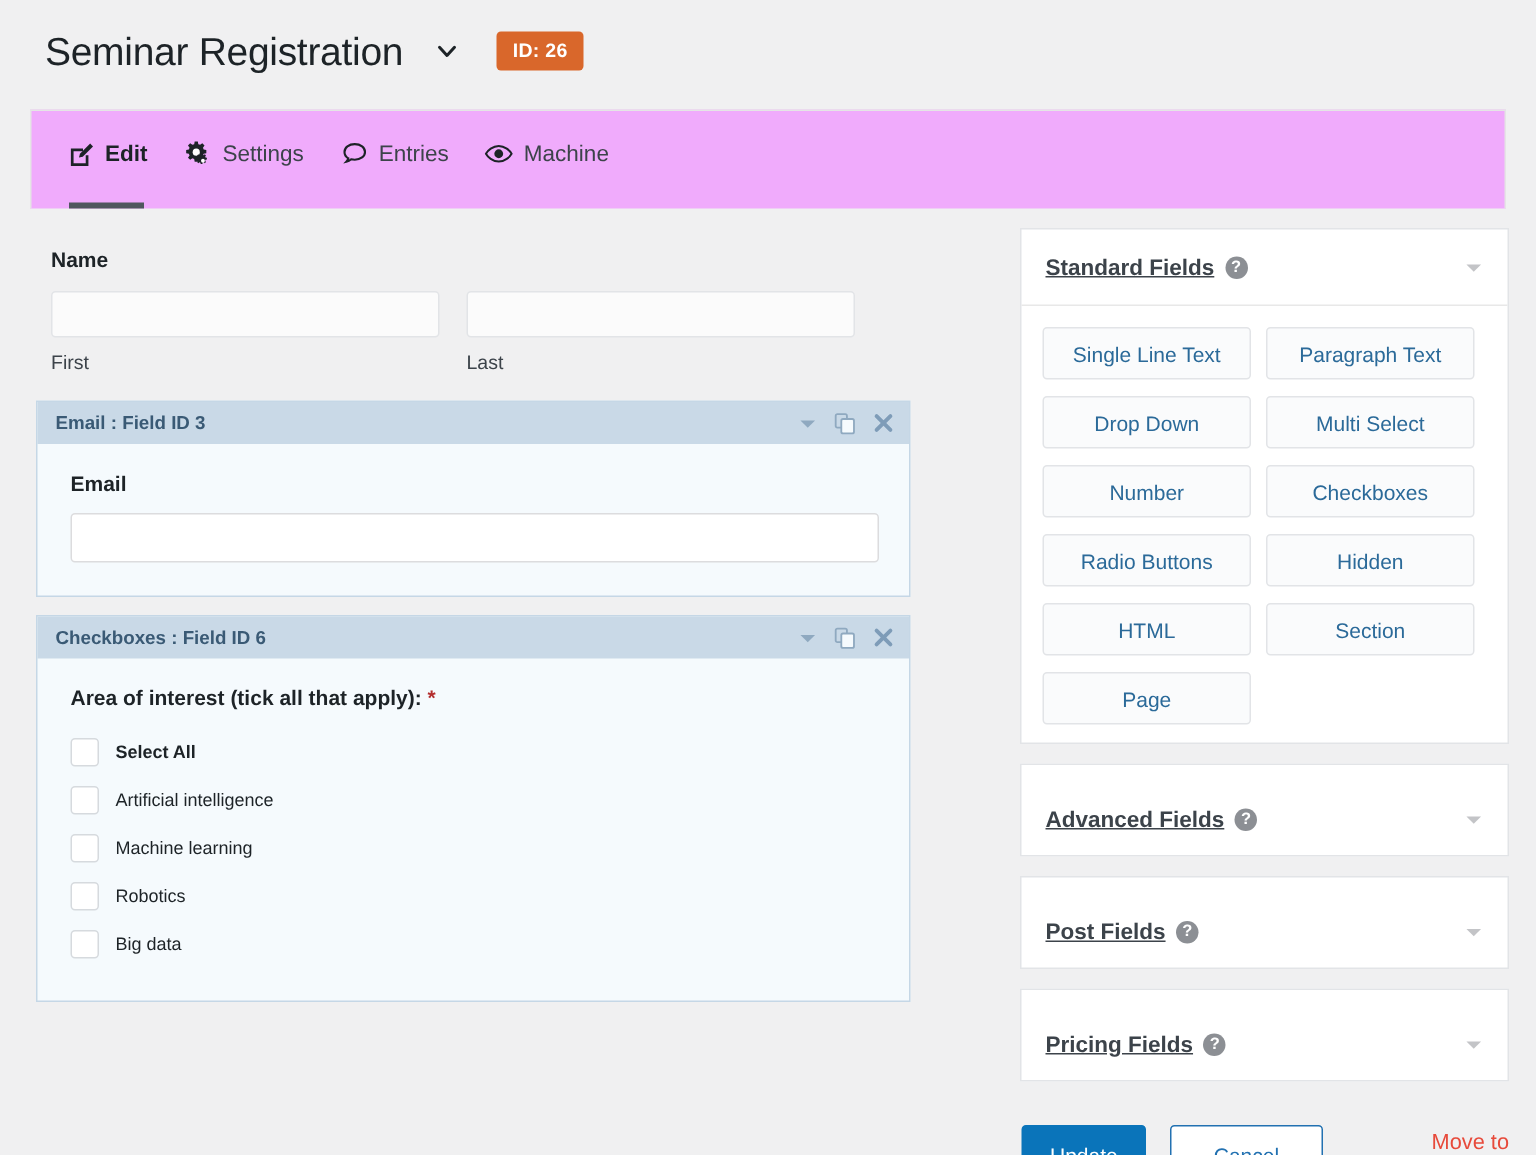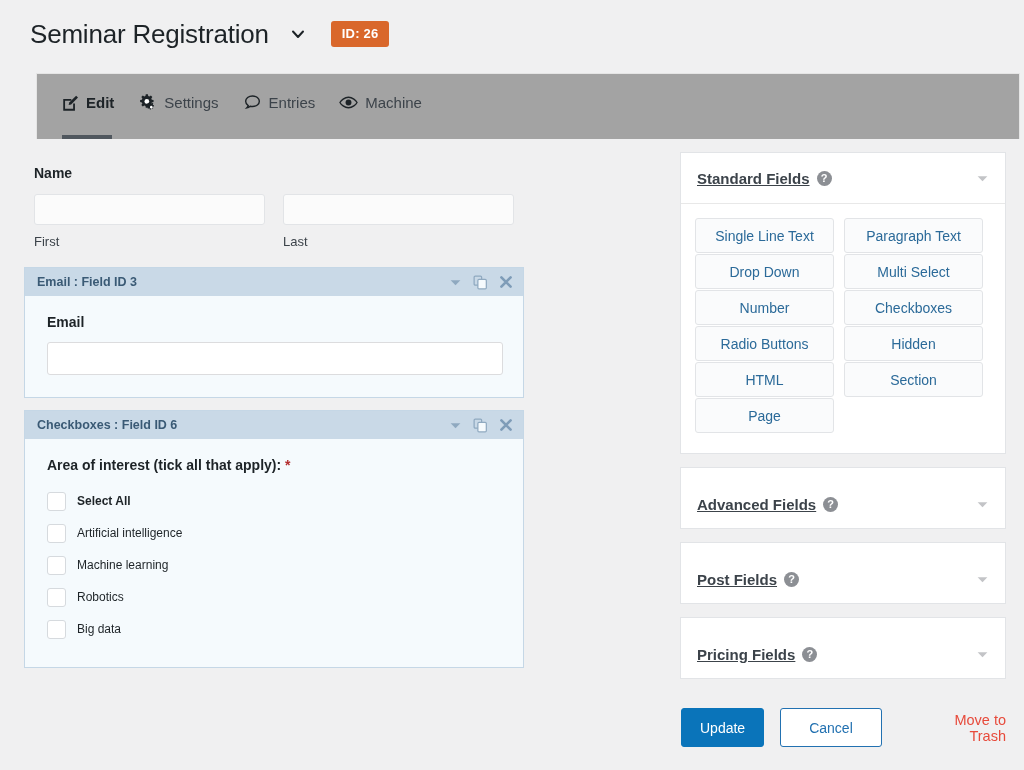--- a/index.html
+++ b/index.html
@@ -49,25 +49,25 @@
     font-weight: 700;
     padding: 6px 11px 7px;
     border-radius: 3px;
     line-height: 1;
     letter-spacing: 0.2px;
   }
 
   
   .tabbar {
     position: absolute;
-    left: 36px;
+    left: 20px;
     top: 73px;
     width: 984px;
     height: 66px;
-    background: #a3a3a3;
+    background: #f0abfc;
     border: 1px solid #e5e5e5;
     border-bottom: none;
     box-sizing: border-box;
     display: flex;
     align-items: flex-end;
   }
   .tabs {
     display: flex;
     align-items: flex-end;
     padding-left: 23px;
@@ -121,21 +121,21 @@
     top: 139px;
     width: 1024px;
     height: 631px;
   }
 
   
   .editor {
     position: absolute;
     left: 24px;
     top: 0;
-    width: 500px;
+    width: 583px;
   }
   .plain-field {
     padding: 26px 10px 18px 10px;
   }
   .plain-field .field-label {
     font-size: 14px;
     font-weight: 700;
     color: #1d2327;
     margin-bottom: 13px;
   }
@@ -286,24 +286,24 @@
     cursor: pointer;
   }
   .box-toggle {
     margin-left: auto;
     display: flex;
     align-items: center;
     cursor: pointer;
   }
   .box-body {
     border-top: 1px solid #e8e8e8;
-    padding: 14px 14px 20px 14px;
+    padding: 14px 14px 12px 14px;
     display: flex;
     flex-wrap: wrap;
-    gap: 1px 10px;
+    gap: 11px 10px;
   }
   .field-btn {
     width: 139px;
     height: 35px;
     background: #fafbfc;
     border: 1px solid #e2e4e7;
     border-radius: 3px;
     color: #2b6a99;
     font-size: 14px;
     display: flex;

